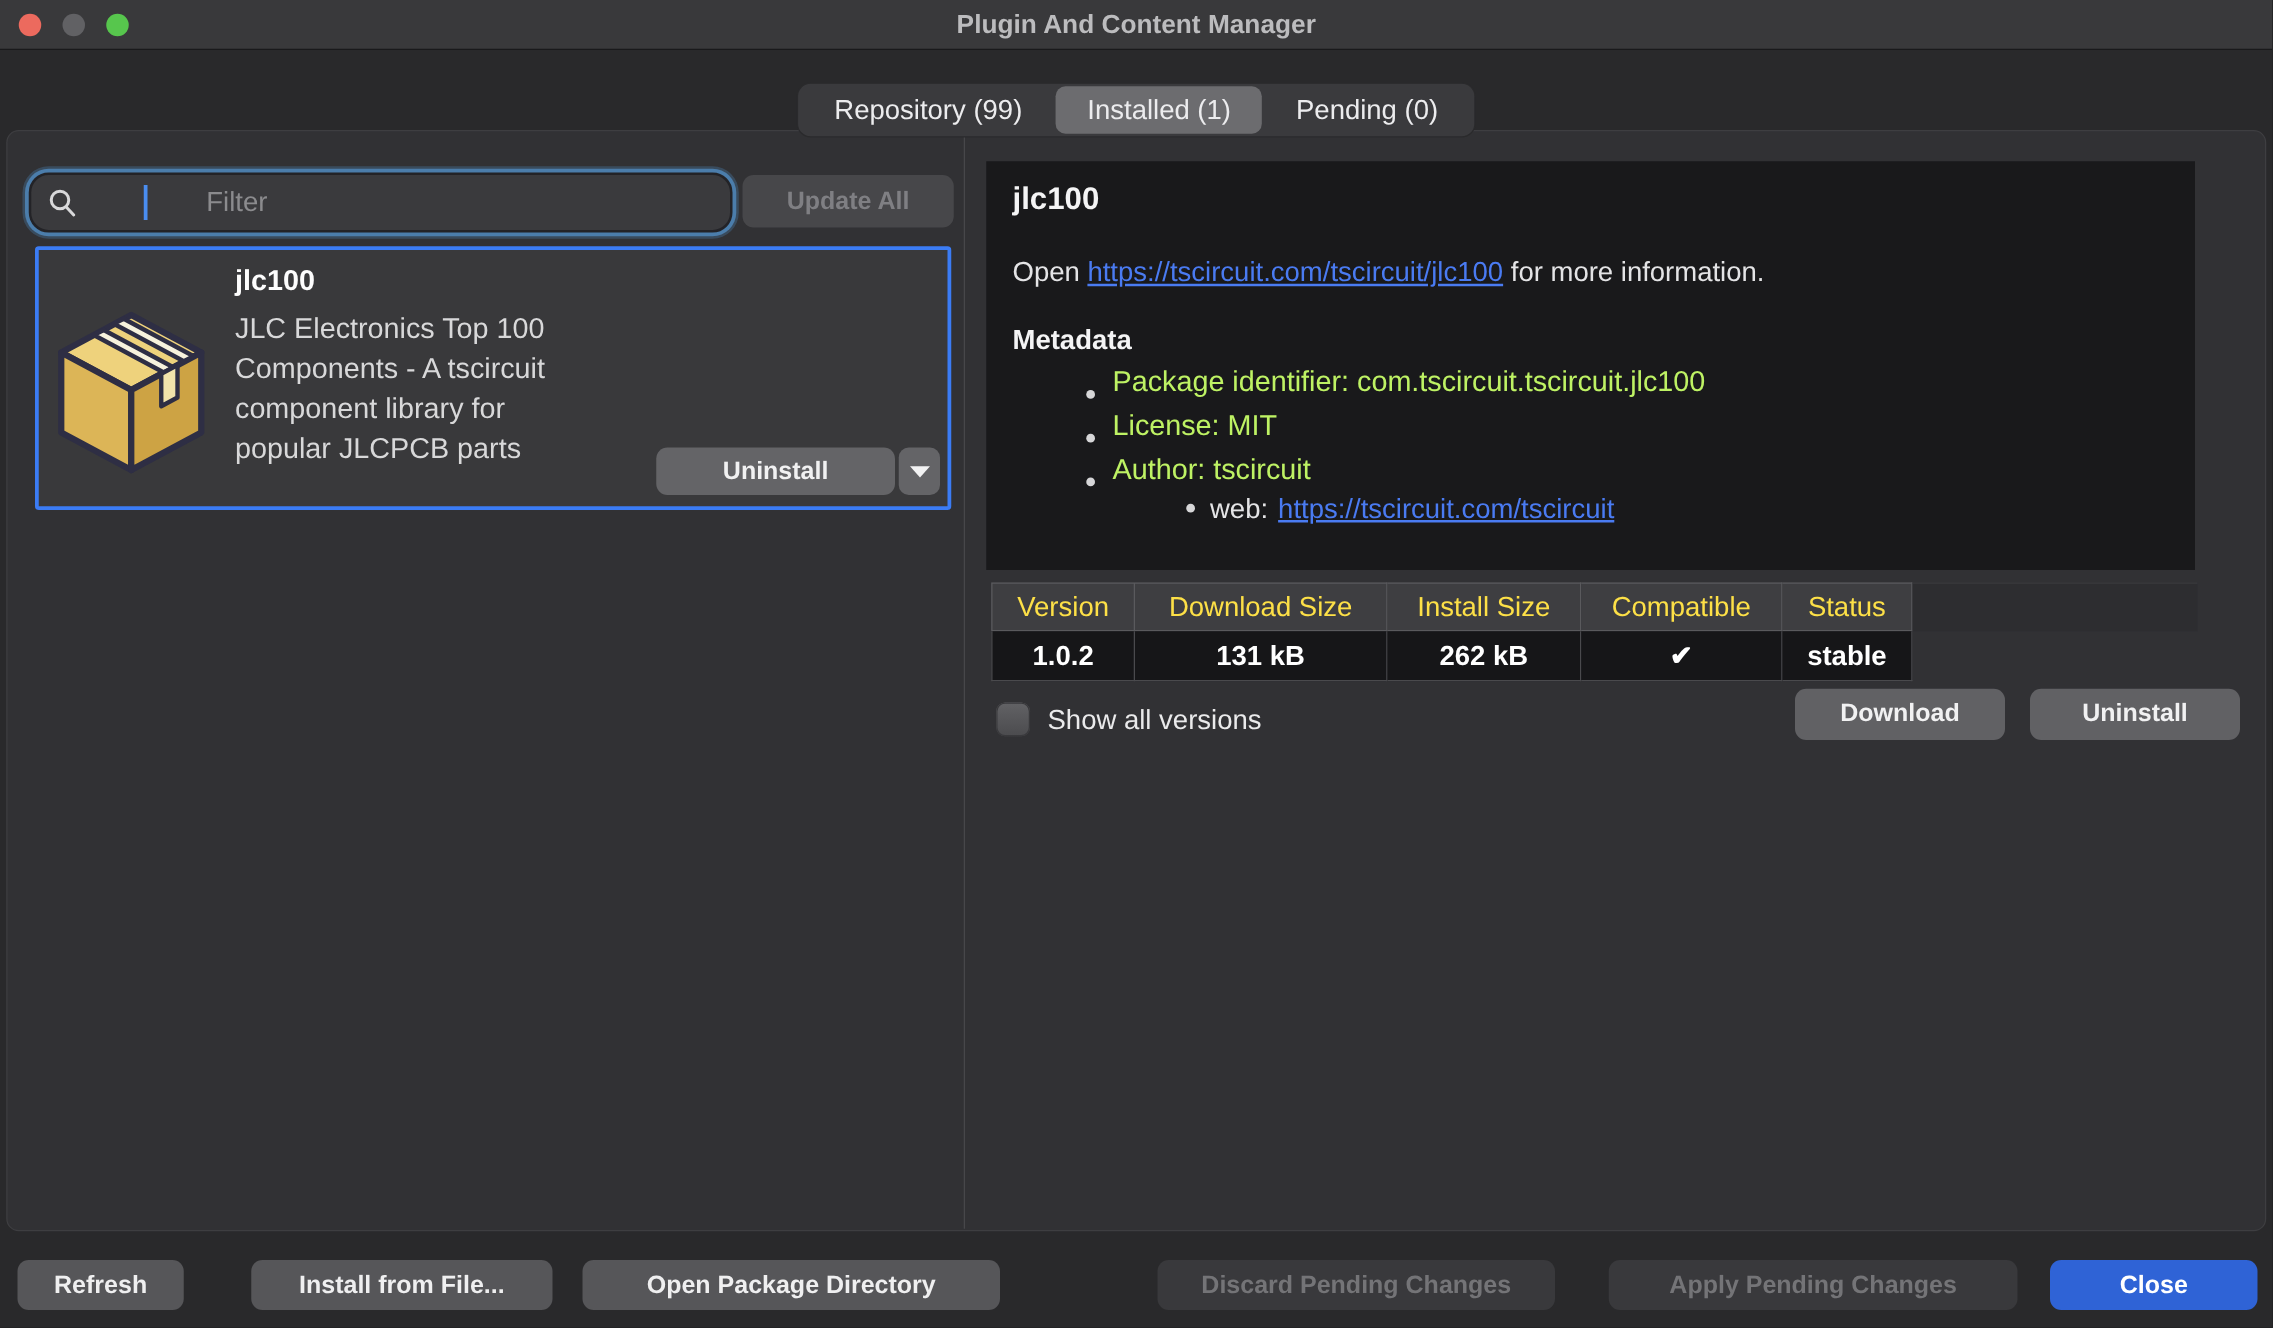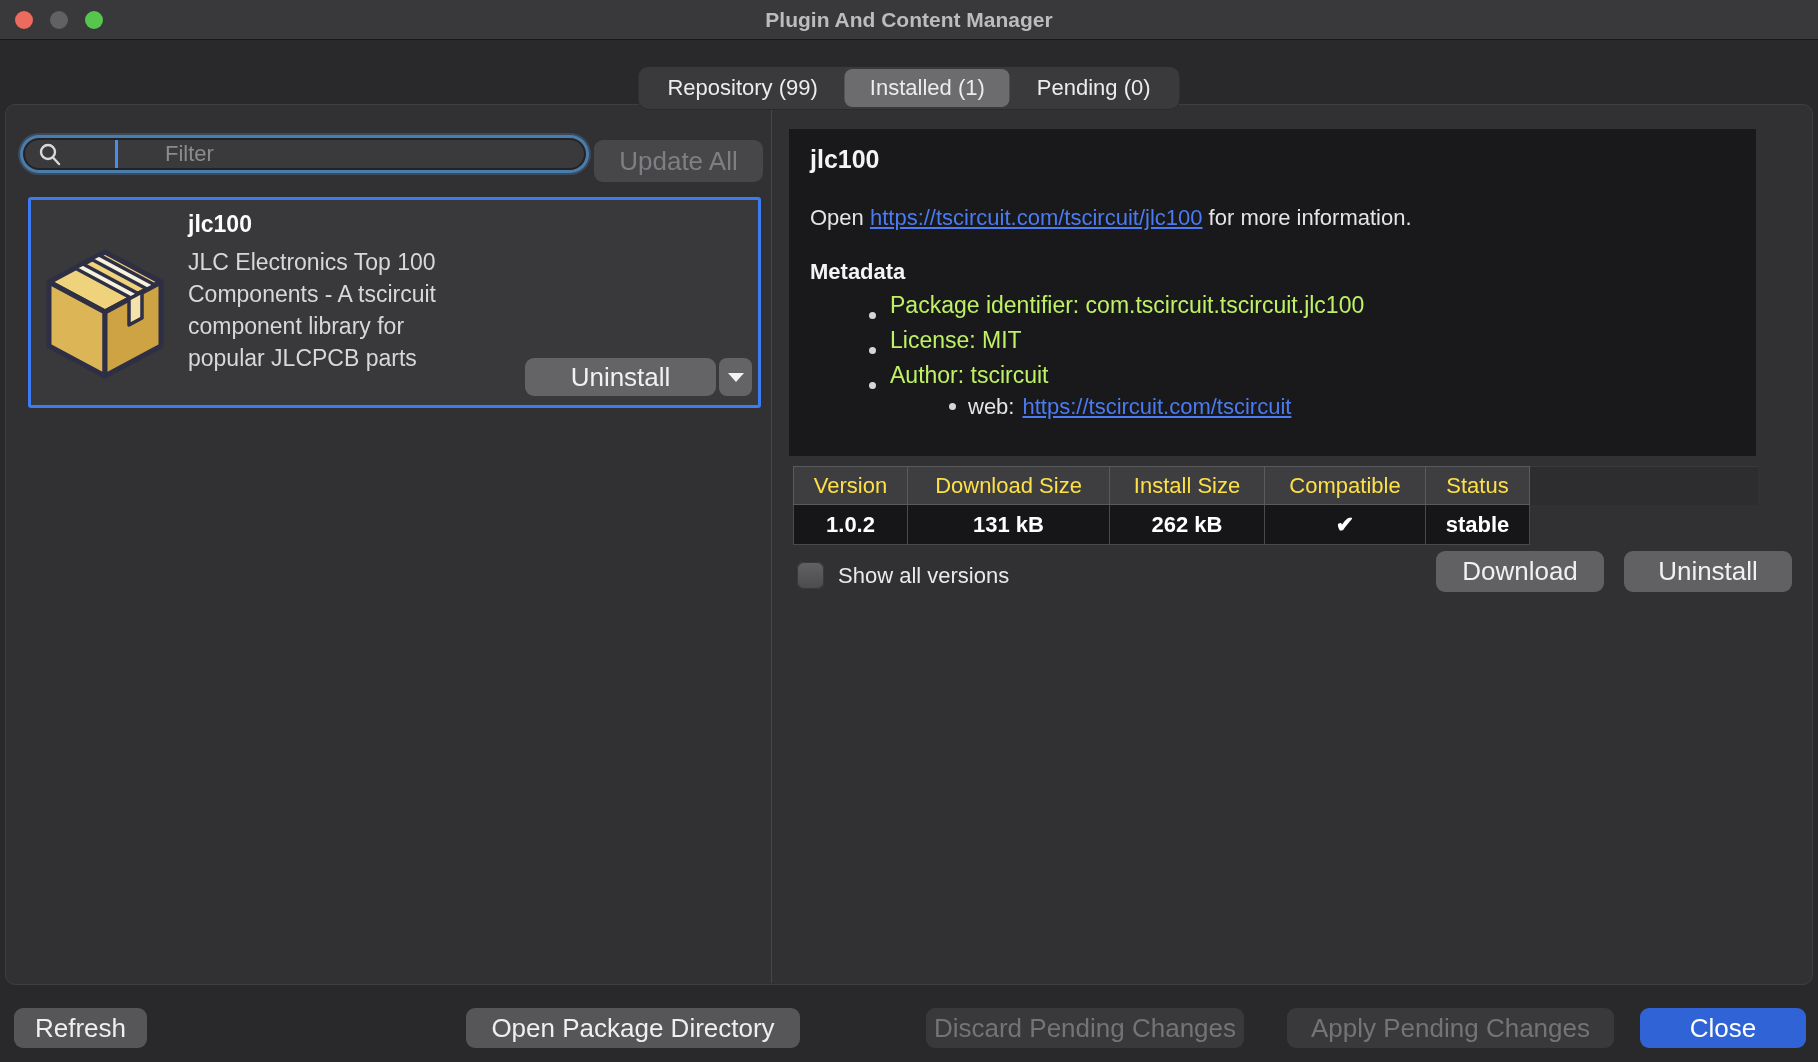--- a/index.html
+++ b/index.html
@@ -25,34 +25,34 @@
     background:#313134; border:1px solid #3e3e41; border-radius:10px; }
   .v-divider { position:absolute; left:771px; top:106px; width:1px; height:877px; background:#47474a; }
   
   .tabs { position:absolute; top:66px; left:50%; transform:translateX(-50%);
     height:44px; background:#3a3a3d; border:1px solid #2a2a2c; border-radius:11px;
     display:flex; align-items:center; padding:0 2px; z-index:5; }
   .tab { padding:0 27px; height:44px; display:flex; align-items:center;
     font-size:22px; color:#ececee; cursor:default; white-space:nowrap; }
   .tab.selected { background:#6c6c6f; height:38px; border-radius:8px; padding:0 25px; }
   
-  .filter { position:absolute; left:23px; top:138px; width:563px; height:32px;
+  .filter { position:absolute; left:23px; top:138px; width:563px; height:48px;
     background:#3a3a3d; border:2px solid #232327; border-radius:16px;
     box-shadow:0 0 0 3px #4b7dab, 0 0 0 5px rgba(75,125,171,0.35);
     display:flex; align-items:center; padding-left:13px;gap:44px; }
   .filter svg { flex:0 0 auto; }
   .caret { width:3px; height:28px; background:#4a8df0; margin-left:9px; flex:0 0 auto; }
   .filter input { flex:1; background:transparent; border:none; outline:none;
     font-family:"Liberation Sans", sans-serif; font-size:22px; color:#e8e8e9;
     margin-left:3px; height:40px; }
   .filter input::placeholder { color:#8b8b8e; }
   
   .btn { display:flex; align-items:center; justify-content:center;
-    background:#616164; border-radius:9px; font-size:26px; color:#f1f1f2;
-    cursor:default; white-space:nowrap; }
+    background:#616164; border-radius:9px; font-size:20px; color:#f1f1f2;
+    cursor:default; white-space:nowrap;font-weight:bold; }
   .btn.disabled { background:#47474a; color:#7f7f83; }
   .update-all { position:absolute; left:594px; top:140px; width:169px; height:42px; }
   
   .card { position:absolute; left:28px; top:197px; width:733px; height:211px;
     background:#39393b; border:3px solid #3b7cf5; border-radius:3px; }
   .card .pkg-icon { position:absolute; left:8px; top:44px; }
   .card .pkg-name { position:absolute; left:157px; top:11px; font-size:23px; font-weight:bold; color:#fdfdfd; }
   .card .pkg-desc { position:absolute; left:157px; top:46px; font-size:23px; color:#d8d8d9; line-height:32px; }
   .split-main { position:absolute; left:494px; top:158px; width:191px; height:38px; border-radius:9px; background:#646467; }
   .split-arrow { position:absolute; left:688px; top:158px; width:33px; height:38px; border-radius:8px; background:#646467; }
@@ -203,18 +203,19 @@
         </div>
       </div>
   </div>
 
   <div class="checkbox"></div>
   <div class="checkbox-label">Show all versions</div>
   <div class="btn dl-btn">Download</div>
   <div class="btn un-btn">Uninstall</div>
 
   <div class="btn footer-btn f-refresh">Refresh</div>
+  <div class="btn footer-btn f-install">Install from File...</div>
   <div class="btn footer-btn f-opendir">Open Package Directory</div>
   <div class="btn footer-btn disabled f-discard">Discard Pending Changes</div>
   <div class="btn footer-btn disabled f-apply">Apply Pending Changes</div>
   <div class="btn footer-btn f-close">Close</div>
 
 </div>
 
 </body></html>

